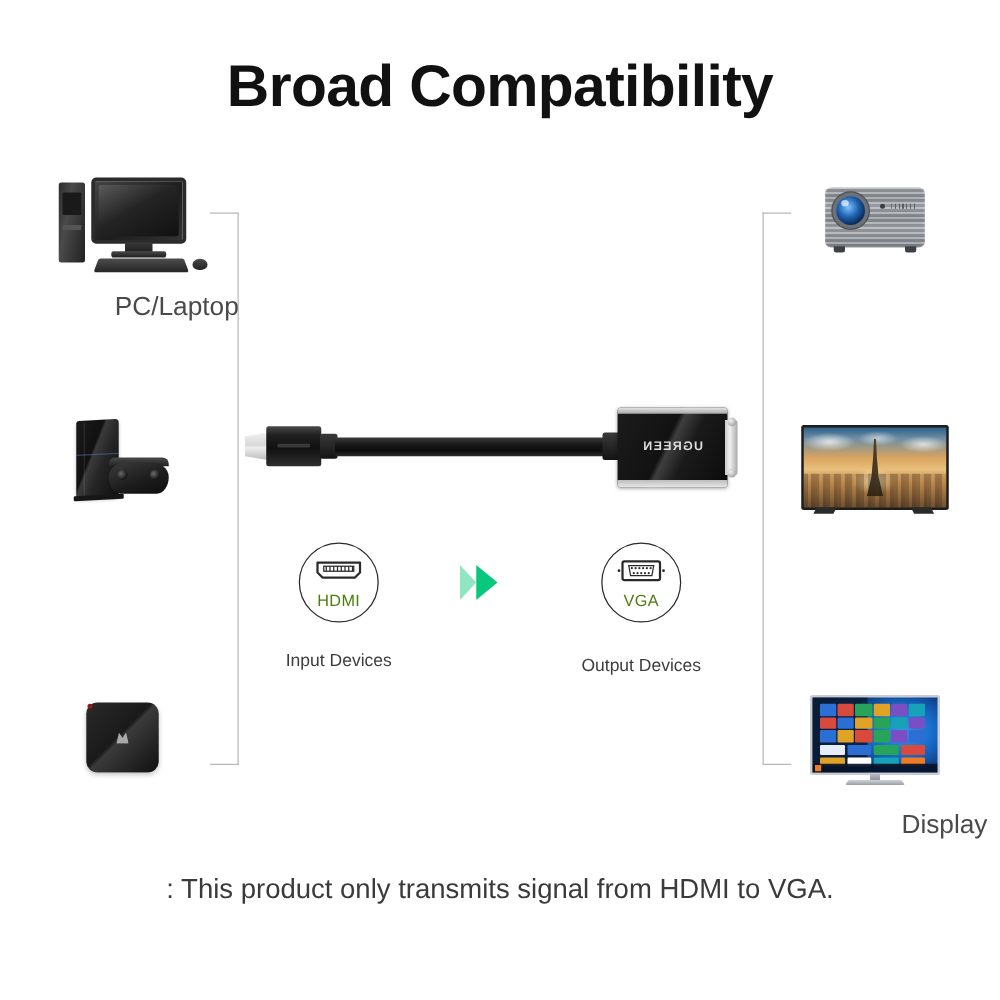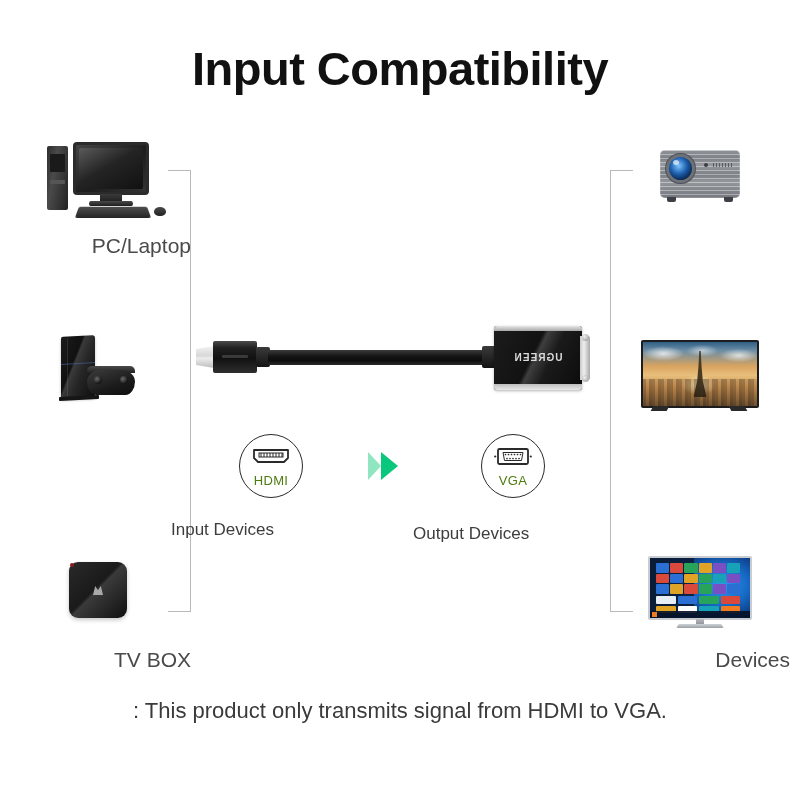--- a/index.html
+++ b/index.html
@@ -469,23 +469,23 @@
   .badge-art { position: absolute; left: 0; top: 12px; width: 100%; text-align: center; }
   .badge-text {
     position: absolute; left: 0; bottom: 9px; width: 100%;
     text-align: center;
     font-size: 13px;
     color: #4d7c0f;
     letter-spacing: 0.3px;
   }
   .badge-caption {
     position: absolute;
-    font-size: 17px;
+    font-size: 14px;
     color: #3d3d3d;
-    text-align: left;
+    text-align: center;
     white-space: nowrap;
   }
   .cap-input  { left: 171px; top: 520px; width: 200px; }
   .cap-output { left: 413px; top: 524px; width: 200px; }
 
   
   .arrows { position: absolute; left: 368px; top: 452px; width: 40px; height: 30px; }
   .arrow {
     position: absolute; top: 0;
     width: 0; height: 0;
@@ -517,21 +517,21 @@
   }
   .note-text {
     font-size: 22px;
     color: #3a3a3a;
     white-space: nowrap;
   }
 </style>
 </head>
 <body>
 
-<div class="page-title">Input Compatibility</div>
+<div class="page-title">Broad Compatibility</div>
 
 <div class="bracket bracket-left"></div>
 <div class="bracket bracket-right"></div>
 
 <div class="device dev-pc">
   <div class="device-art">
     <div class="pc-tower"></div>
     <div class="pc-monitor">
         <div class="pc-monitor-screen"></div>
       </div>
@@ -550,21 +550,20 @@
     <div class="ps4-pad-top"></div>
     <div class="ps4-pad"></div>
   </div>
 </div>
 
 <div class="device dev-tvbox">
   <div class="device-art">
     <div class="tvbox"></div>
     <div class="tvbox-dot"></div>
   </div>
-  <div class="device-label">TV BOX</div>
 </div>
 
 <div class="device dev-proj">
   <div class="device-art">
     <div class="proj-body">
       <div class="proj-ribs"></div>
       <div class="proj-lens"></div>
       <div class="proj-sensor"></div>
       <div class="proj-grille"></div>
     </div>
@@ -623,21 +622,21 @@
             <i style="background: rgb(255, 255, 255);"></i>
             <i style="background: rgb(23, 162, 184);"></i>
             <i style="background: rgb(239, 124, 34);"></i>
           </div>
         <div class="disp-taskbar"></div>
       </div>
     </div>
     <div class="disp-stand-neck"></div>
     <div class="disp-stand-base"></div>
   </div>
-  <div class="device-label">Devices</div>
+  <div class="device-label">Display</div>
 </div>
 
 <div class="product">
   <div class="hdmi-tip"></div>
   <div class="hdmi-shell"></div>
   <div class="hdmi-relief"></div>
   <div class="flat-cable"></div>
   <div class="vga-relief"></div>
   <div class="vga-body">
     <div class="vga-brand">UGREEN</div>

